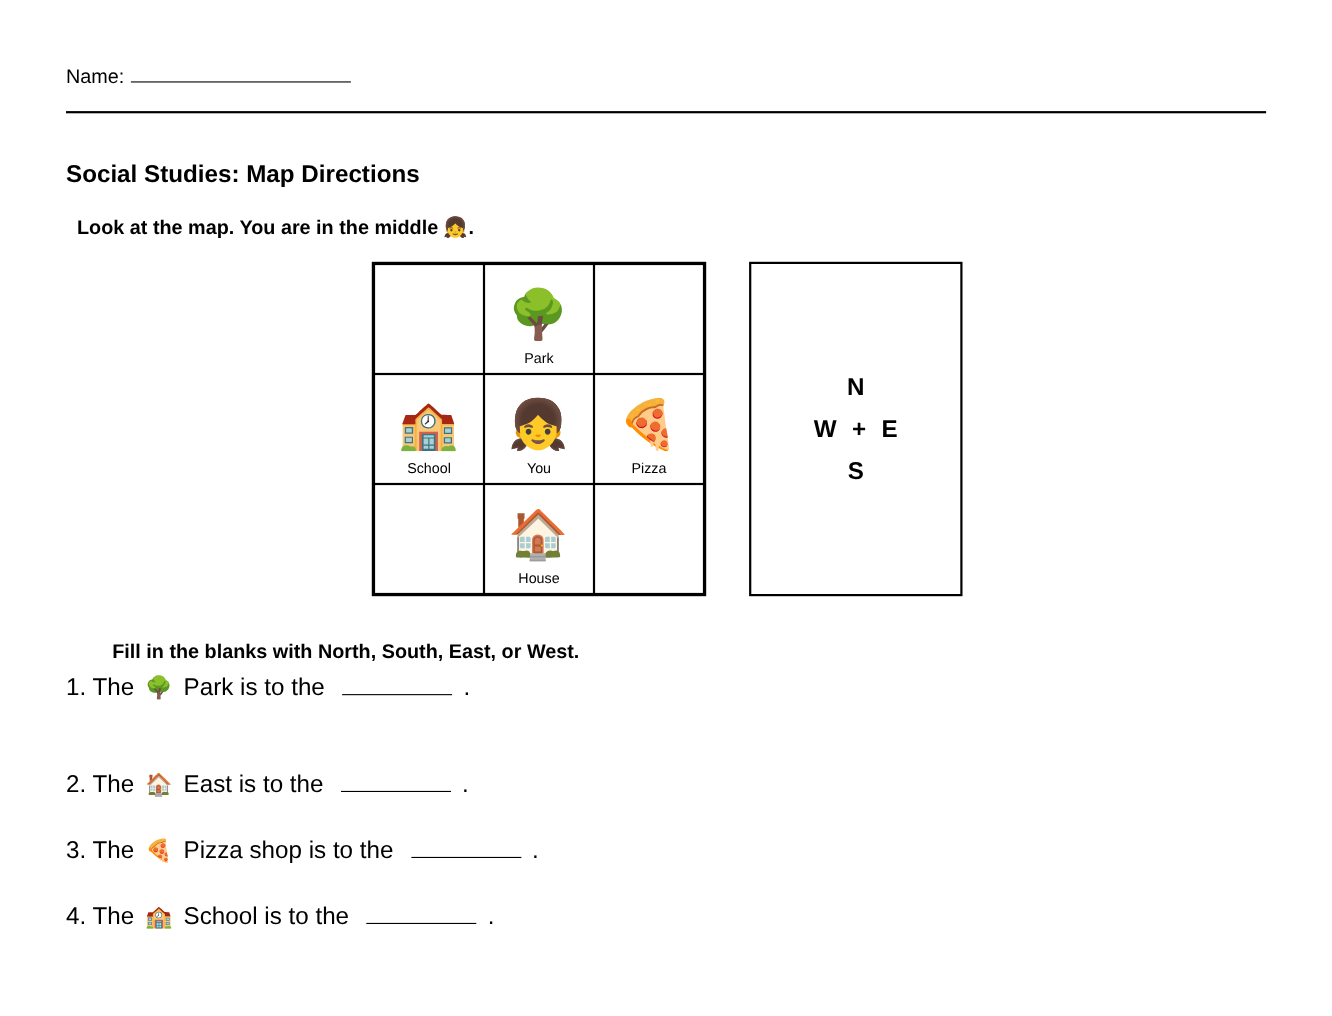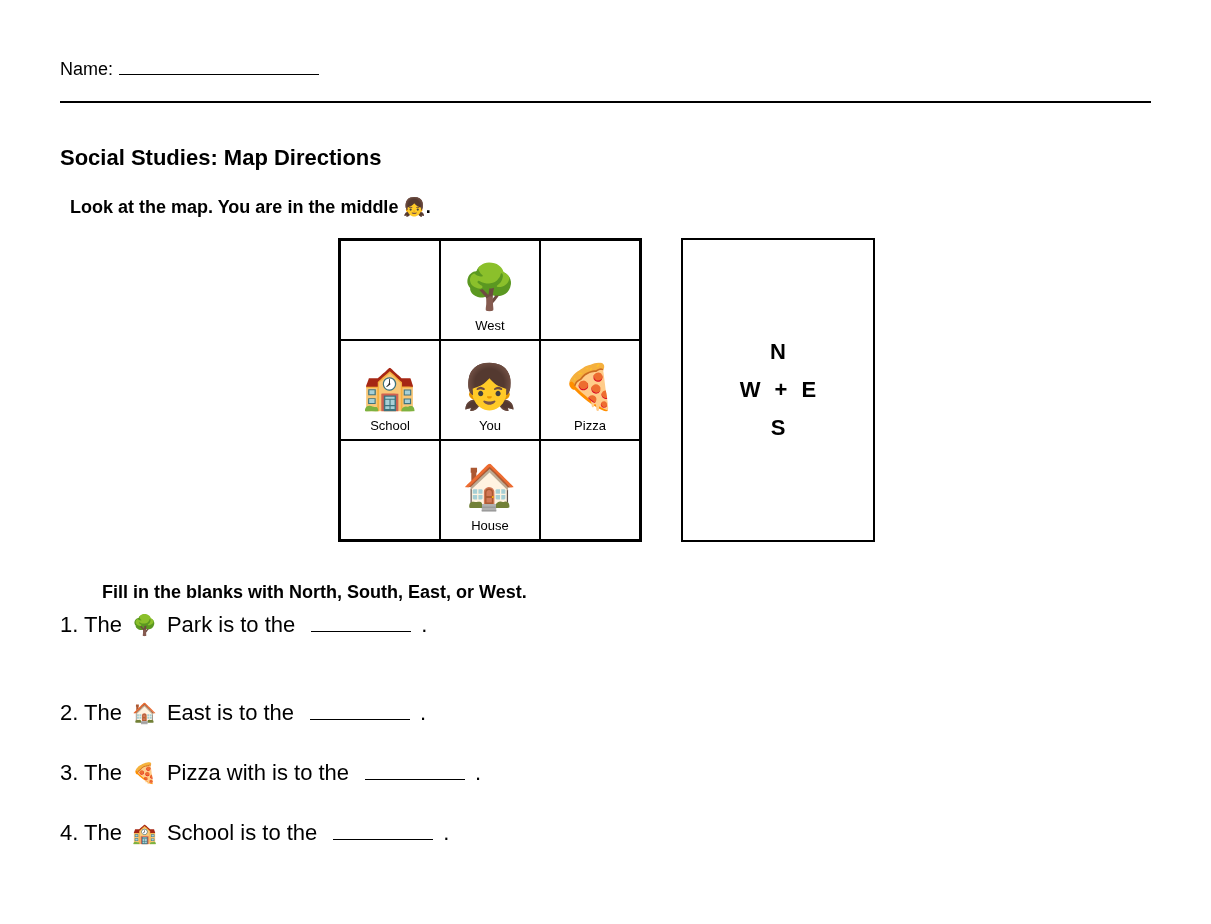--- a/index.html
+++ b/index.html
@@ -47,21 +47,21 @@
   <span class="emoji-inline">👧</span><span>.</span>
 </div>
 
 <div class="map-grid">
   <div class="cell">
       <span class="cell-icon"></span>
       <span class="cell-label"></span>
     </div>
   <div class="cell">
       <span class="cell-icon">🌳</span>
-      <span class="cell-label">West</span>
+      <span class="cell-label">Park</span>
     </div>
   <div class="cell">
       <span class="cell-icon"></span>
       <span class="cell-label"></span>
     </div>
   <div class="cell">
       <span class="cell-icon">🏫</span>
       <span class="cell-label">School</span>
     </div>
   <div class="cell">
@@ -98,17 +98,17 @@
 
 <div class="fill-instr">Fill in the blanks with North, South, East, or West.</div>
 
 <div class="q" style="top:612px;">
   <span>1. The</span><span class="qemoji">🌳</span><span>Park is to the</span><span class="answer-blank"></span><span>.</span>
 </div>
 <div class="q" style="top:700px;">
   <span>2. The</span><span class="qemoji">🏠</span><span>East is to the</span><span class="answer-blank"></span><span>.</span>
 </div>
 <div class="q" style="top:760px;">
-  <span>3. The</span><span class="qemoji">🍕</span><span>Pizza with is to the</span><span class="answer-blank"></span><span>.</span>
+  <span>3. The</span><span class="qemoji">🍕</span><span>Pizza shop is to the</span><span class="answer-blank"></span><span>.</span>
 </div>
 <div class="q" style="top:820px;">
   <span>4. The</span><span class="qemoji">🏫</span><span>School is to the</span><span class="answer-blank"></span><span>.</span>
 </div>
 
 </body></html>

